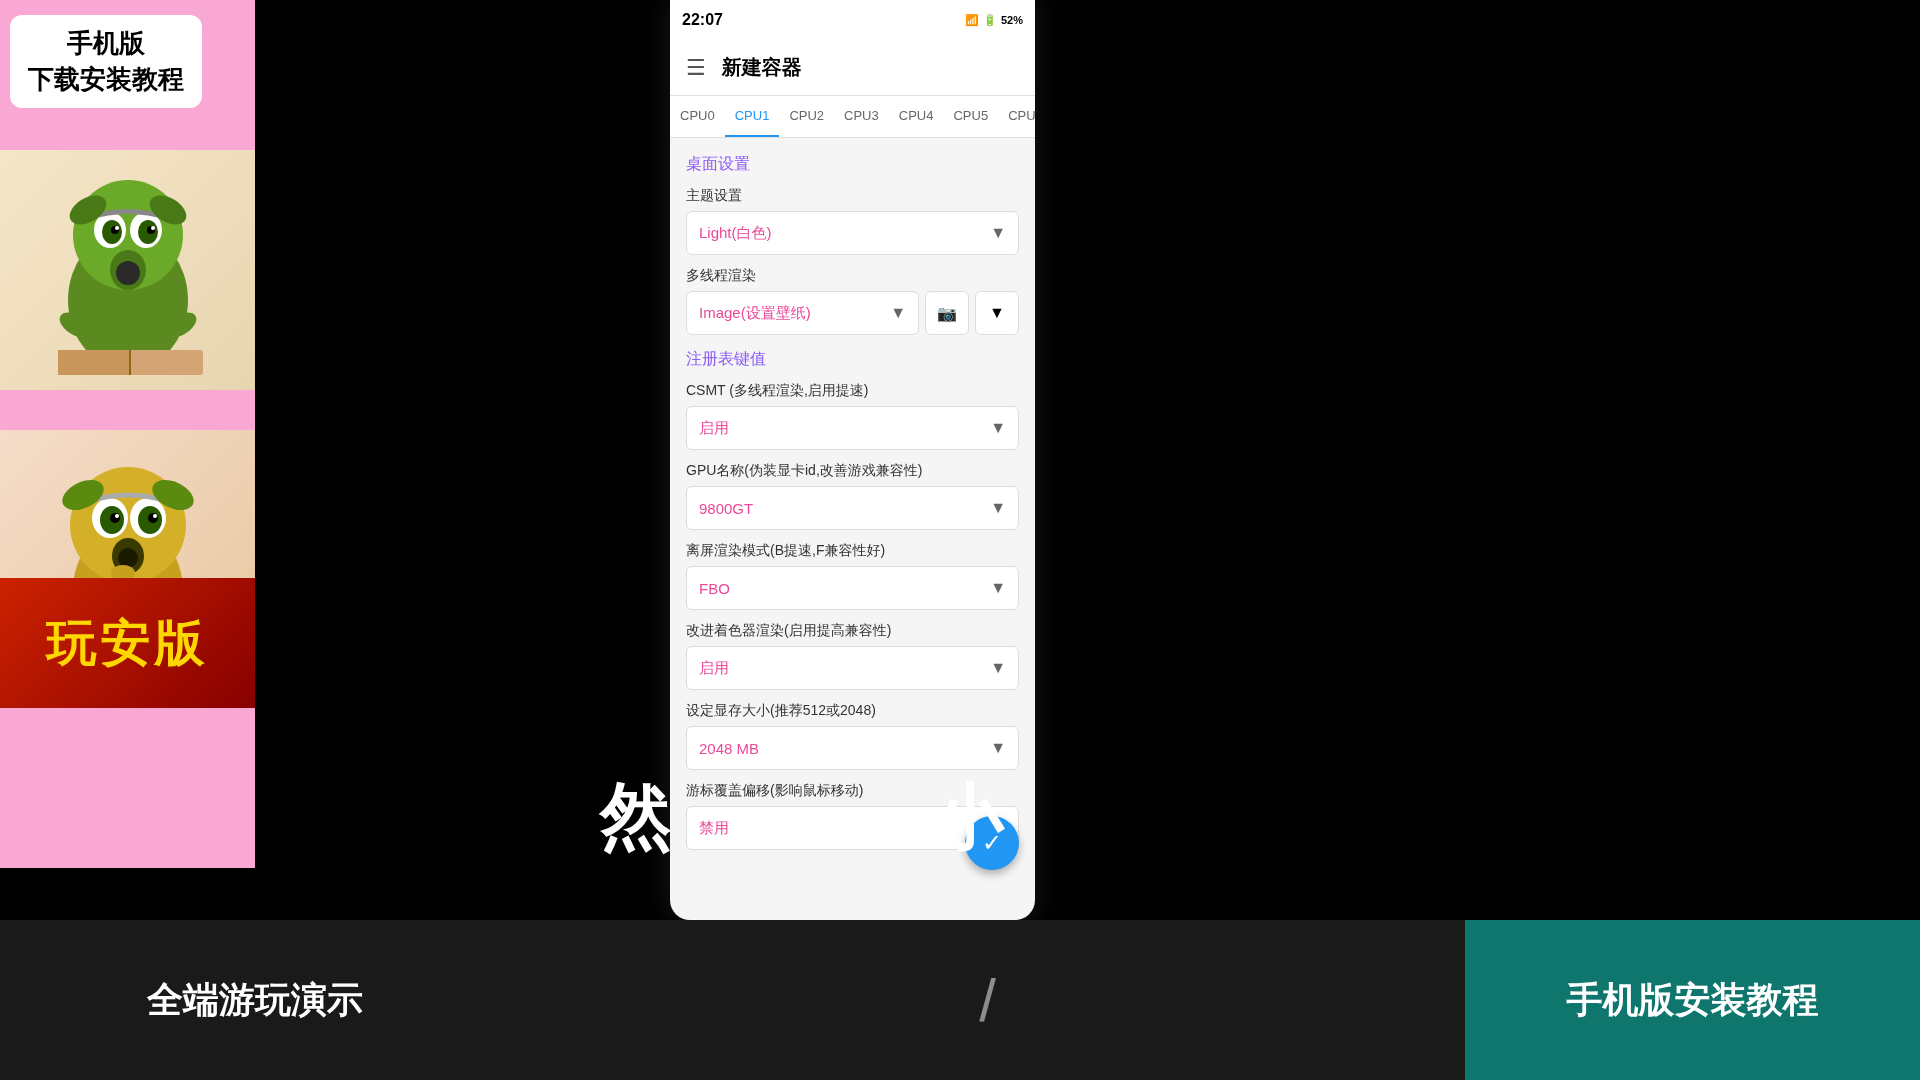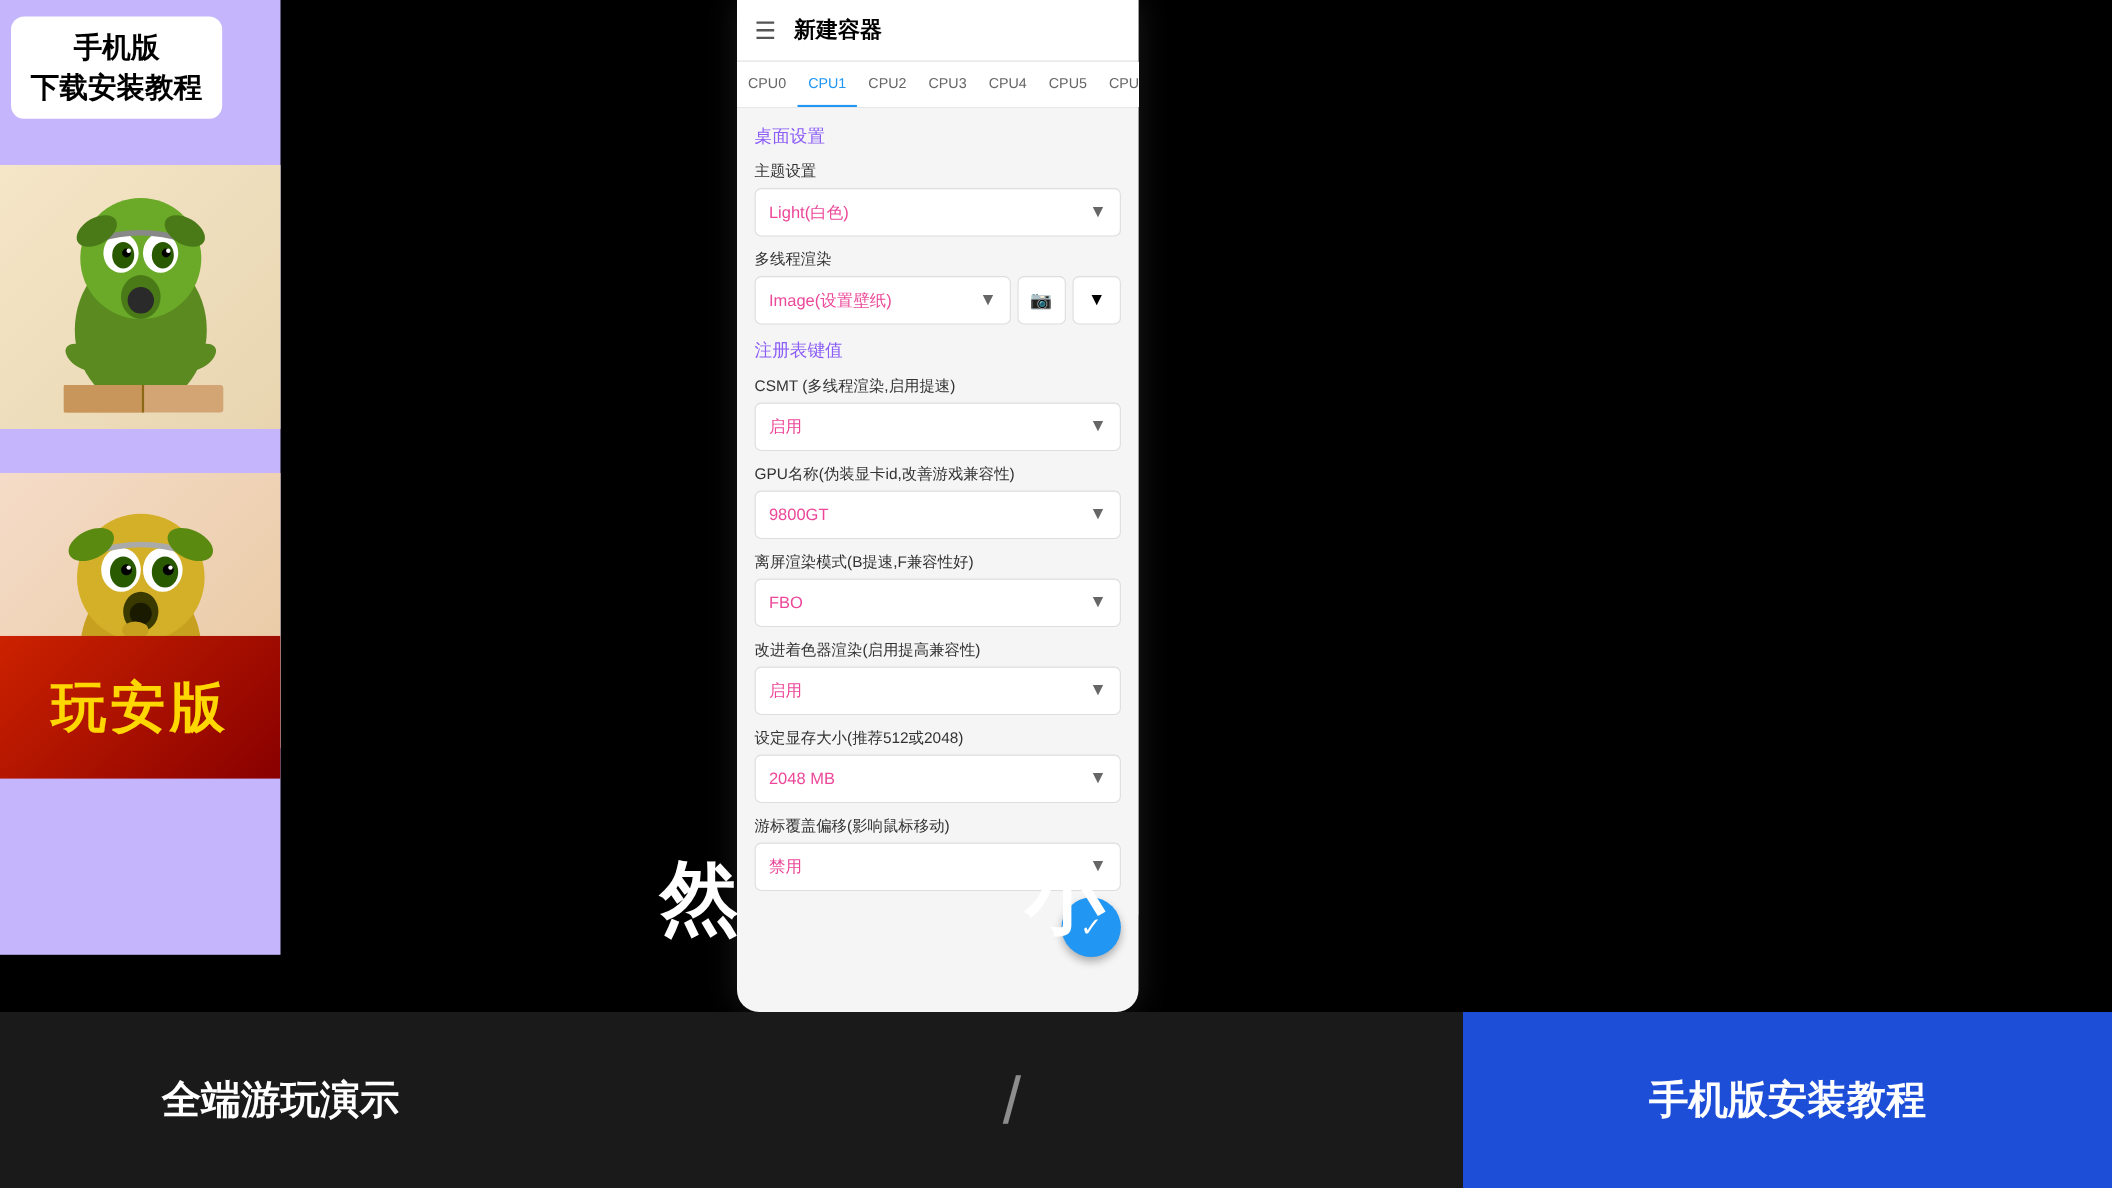--- a/index.html
+++ b/index.html
@@ -12,21 +12,21 @@
       position: relative;
     }
 
     
     .left-panel {
       position: absolute;
       left: 0;
       top: 0;
       width: 255px;
       height: 868px;
-      background: #c4b5fd;
+      background: #f9a8d4;
       display: flex;
       flex-direction: column;
     }
 
     .tutorial-badge {
       position: absolute;
       top: 15px;
       left: 10px;
       background: white;
       border-radius: 12px;
@@ -106,25 +106,25 @@
       justify-content: center;
     }
 
     .nav-slash {
       color: white;
       font-size: 60px;
       opacity: 0.5;
     }
 
     .bottom-nav-right {
-      width: 590px;
-      display: flex;
-      align-items: center;
-      justify-content: center;
-      background: #1d4ed8;
+      width: 455px;
+      display: flex;
+      align-items: center;
+      justify-content: center;
+      background: #0f766e;
       height: 100%;
     }
 
     .bottom-nav-right-text {
       color: white;
       font-size: 36px;
       font-weight: bold;
     }
 
     
@@ -428,20 +428,28 @@
   <div style="position:absolute; bottom:160px; left:0; width:255px; height:130px; overflow:hidden;">
     <div style="background: linear-gradient(135deg, #CC2200, #880000); width:100%; height:100%; display:flex; align-items:center; justify-content:center;">
       <span style="font-size:50px; font-weight:900; color:#FFD700; letter-spacing:4px;">玩安版</span>
     </div>
   </div>
 
 </div>
 
 <div class="phone-panel">
 
+  <div class="status-bar">
+    <span class="status-time">22:07</span>
+    <span class="status-icons">
+      <span>📶</span>
+      <span>🔋</span>
+      <span>52%</span>
+    </span>
+  </div>
 
   <div class="app-header">
     <span class="hamburger-icon">☰</span>
     <span class="header-title">新建容器</span>
   </div>
 
   <div class="cpu-tabs">
     <div class="cpu-tab">CPU0</div>
     <div class="cpu-tab active">CPU1</div>
     <div class="cpu-tab">CPU2</div>

